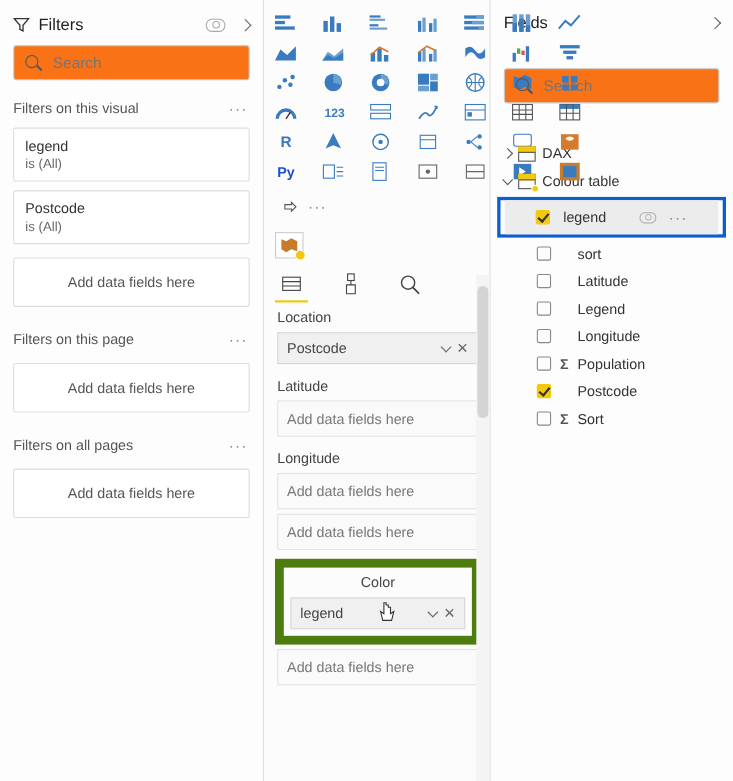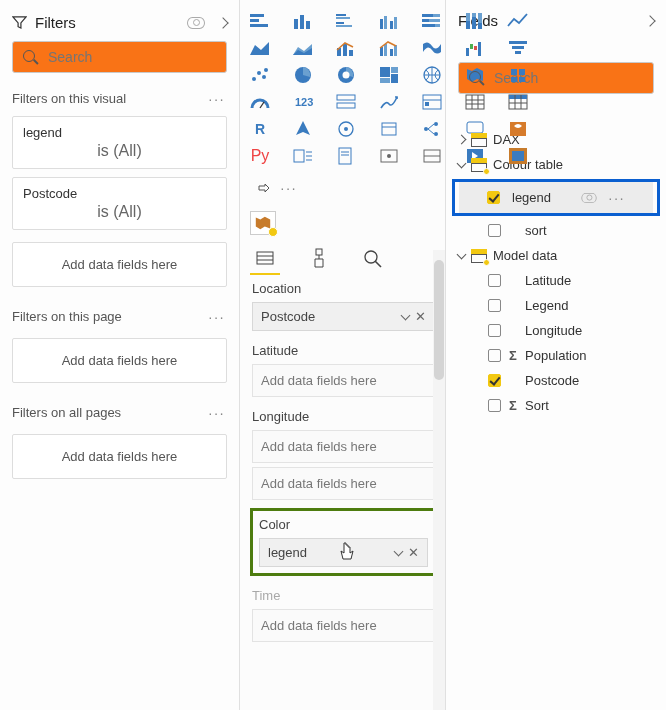--- a/index.html
+++ b/index.html
@@ -23,41 +23,41 @@
   .search-box { display:flex; align-items:center; gap:10px; border:1px solid #c9c9c9; border-radius:3px; padding:7px 10px; margin:0 2px 10px 2px; background:#f97316;}
   .search-box input { border:none; outline:none; font-size:14px; color:#444; width:100%; background:transparent;}
   .mag { width:15px; height:15px; position:relative; display:inline-block; flex-shrink:0;}
   .mag::before{content:"";position:absolute;width:10px;height:10px;border:1.5px solid #555;border-radius:50%;}
   .mag::after{content:"";position:absolute;width:6px;height:1.5px;background:#555;transform:rotate(45deg);top:11px;left:10px;}
 
   .section-label { font-size:13px; color:#555; padding:8px 4px 6px 2px; display:flex; justify-content:space-between; align-items:center;}
   .dots { letter-spacing:1px; color:#888; font-size:14px; line-height:8px;}
 
   .filter-item { border:1px solid #ddd; border-radius:2px; padding:8px 10px; margin:4px 2px; font-size:13px; color:#333; background:#fff;}
-  .filter-item .sub { color:#666; font-size:16px; margin-top:2px;text-align:center;}
+  .filter-item .sub { color:#666; font-size:12px; margin-top:2px;}
 
   .add-fields { border:1px solid #ddd; border-radius:2px; padding:14px 8px; margin:8px 2px 14px 2px; font-size:13px; color:#555; text-align:center; background:#fff;}
 
   
   .viz-grid { display:grid; grid-template-columns:repeat(7, 24px); gap:5px 19px; padding:2px 0 8px 0; }
   .viz-cell { width:24px; height:22px; display:flex; align-items:center; justify-content:center; }
   .viz-cell svg { width:22px; height:20px; }
   .viz-row2 { display:flex; gap:6px; padding:2px 0 6px 2px; align-items:center;}
 
   .tabs { display:flex; gap:28px; padding:8px 2px 0 4px; border-bottom:none;}
   .tab { width:26px; height:26px; display:flex; align-items:center; justify-content:center; position:relative;}
   .tab.active::after{content:"";position:absolute;bottom:-4px;left:-2px;right:-2px;height:2px;background:#f2c811;}
 
   .well-label { font-size:13px; color:#444; padding:10px 4px 4px 4px;}
   .well { border:1px solid #d7d7d7; background:#f0f0f0; padding:6px 8px; font-size:13px; color:#444; display:flex; align-items:center; justify-content:space-between; margin:2px 4px;}
   .well.empty { background:#fafafa; color:#777; border:1px solid #e3e3e3; padding:8px 8px;}
   .well .xmark { color:#666; font-size:13px; margin-left:6px; cursor:pointer;}
   .well .chev-small {width:7px;height:7px;border-top:1.2px solid #666;border-right:1.2px solid #666;transform:rotate(135deg);display:inline-block;margin-bottom:2px;}
 
-  .hl-box { border:3px solid #4d7c0f; padding:2px 2px 4px 2px; margin:6px 2px 2px 2px;}
+  .hl-box { border:8px solid #4d7c0f; padding:2px 2px 4px 2px; margin:6px 2px 2px 2px;text-align:center;}
   .cursor { position:absolute; width:18px; height:22px; pointer-events:none;}
 
   
   .tree { font-size:13px; color:#333; }
   .tree-row { display:flex; align-items:center; gap:6px; padding:5px 2px;}
   .tbl-icon { width:16px; height:14px; position:relative; display:inline-block;}
   .tbl-icon::before{content:"";position:absolute;inset:0;border:1.3px solid #555;}
   .tbl-icon::after{content:"";position:absolute;top:0;left:0;right:0;height:5px;border-bottom:1.3px solid #555;background:#f2c811;}
   .tbl-dot{position:absolute;width:7px;height:7px;border-radius:50%;background:#f2c811;right:-3px;bottom:-3px;border:1px solid #fff;}
   .checkbox{width:13px;height:13px;border:1.3px solid #888;border-radius:2px;display:inline-block;position:relative;flex-shrink:0;}
@@ -364,21 +364,21 @@
           </svg>
         </div>
       <div class="viz-cell">
           <svg viewBox="0 0 22 20">
             <rect x="3" y="3" width="16" height="14" fill="#d67b2b"></rect>
             <path d="M7 7 Q11 3 15 7 Q11 11 7 7" fill="#fff"></path>
           </svg>
         </div>
 
       <div class="viz-cell">
-          <span style="color:#ef4444;font-weight:400;font-size:16px">Py</span>
+          <span style="color:#1d4ed8;font-weight:700;font-size:13px">Py</span>
         </div>
       <div class="viz-cell">
           <svg viewBox="0 0 22 20">
             <rect x="2" y="4" width="10" height="12" stroke="#3a7bbf" fill="none"></rect>
             <line x1="14" y1="6" x2="20" y2="6" stroke="#3a7bbf"></line>
             <line x1="14" y1="10" x2="20" y2="10" stroke="#3a7bbf"></line>
             <line x1="14" y1="14" x2="20" y2="14" stroke="#3a7bbf"></line>
           </svg>
         </div>
       <div class="viz-cell">
@@ -469,21 +469,20 @@
       <div class="well-label" style="padding-top:4px">Color</div>
       <div class="well" style="position:relative;">
         <span>legend</span>
         <span><span class="chev-small"></span><span class="xmark">✕</span></span>
         <svg class="cursor" style="left:78px;top:2px" viewBox="0 0 18 22">
             <path d="M6 2 V12 L3 10 L5 18 H13 L15 10 L12 12 V6 L10 6 V4 L8 4 V2 Z" fill="#fff" stroke="#333" stroke-width="1"></path>
           </svg>
       </div>
     </div>
 
-    <div class="well-label" style="opacity:.45">Time</div>
     <div class="well empty">Add data fields here</div>
 
     <div class="scroll-gutter"></div>
     <div class="scroll-thumb"></div>
   </div>
 
   <div class="pane fields-pane">
     <div class="pane-header">
       <span class="pane-title">Fields</span>
       <span class="chev"></span>
@@ -520,27 +519,20 @@
           </span>
         </div>
       </div>
 
       <div class="tree-row" style="padding-left:32px">
         <span class="checkbox"></span>
         <span style="width:12px"></span>
         <span class="field-name">sort</span>
       </div>
 
-      <div class="tree-row">
-        <span class="chev2 dn"></span>
-        <span class="tbl-icon">
-            <span class="tbl-dot"></span>
-          </span>
-        <span class="field-name">Model data</span>
-      </div>
       <div class="tree-row" style="padding-left:32px">
         <span class="checkbox"></span>
           <span style="width:12px"></span>
         <span class="field-name">Latitude</span>
       </div>
       <div class="tree-row" style="padding-left:32px">
         <span class="checkbox"></span>
           <span style="width:12px"></span>
         <span class="field-name">Legend</span>
       </div>

